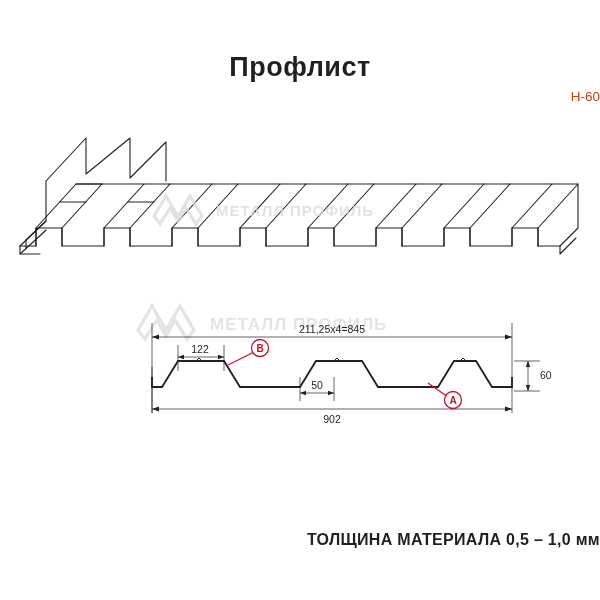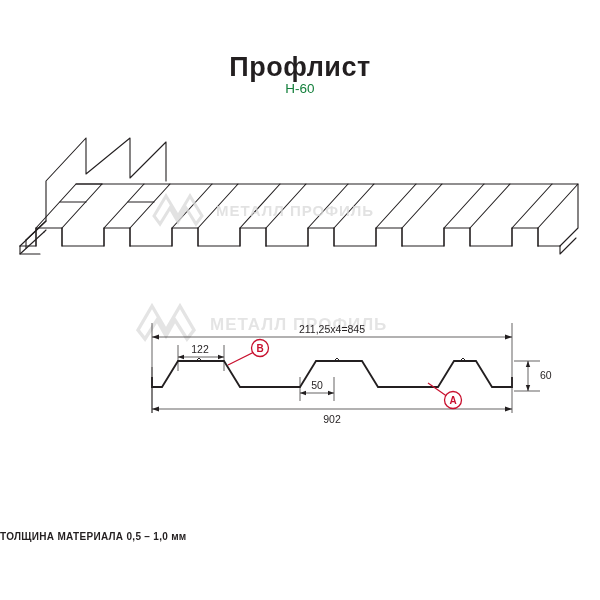--- a/index.html
+++ b/index.html
@@ -26,34 +26,34 @@
     left: 0;
     width: 600px;
     text-align: center;
     font-size: 27px;
     font-weight: bold;
     letter-spacing: 0.5px;
     color: #231f20;
   }
   .subtitle {
     position: absolute;
-    top: 81px;
-    left: 0;
-    width: 600px;
-    text-align: center;
+    top: 89px;
+    left: 0;
+    width: 600px;
+    text-align: right;
     font-size: 13.5px;
-    color: #15803d;
+    color: #c2410c;
   }
   .footer-note {
     position: absolute;
     top: 531px;
     left: 0;
     width: 600px;
-    text-align: left;
-    font-size: 10px;
+    text-align: right;
+    font-size: 16px;
     font-weight: bold;
     letter-spacing: 0.3px;
     color: #231f20;
   }
   .iso-wrap {
     position: absolute;
     left: 0;
     top: 118px;
     width: 600px;
     height: 160px;

